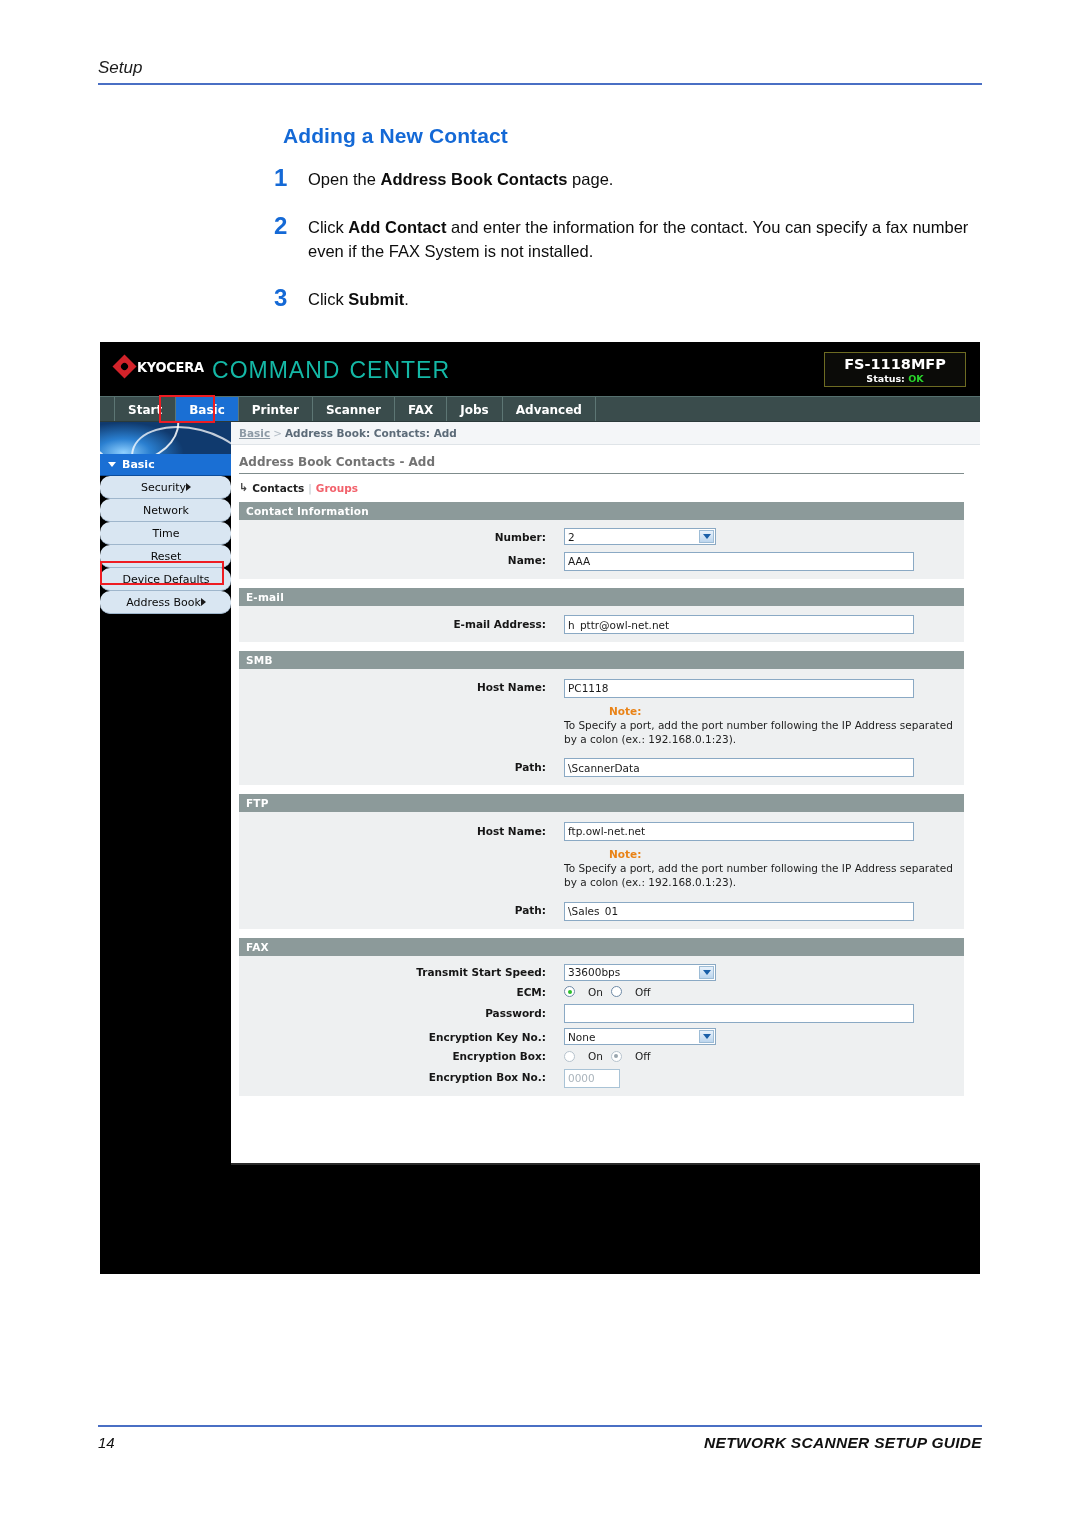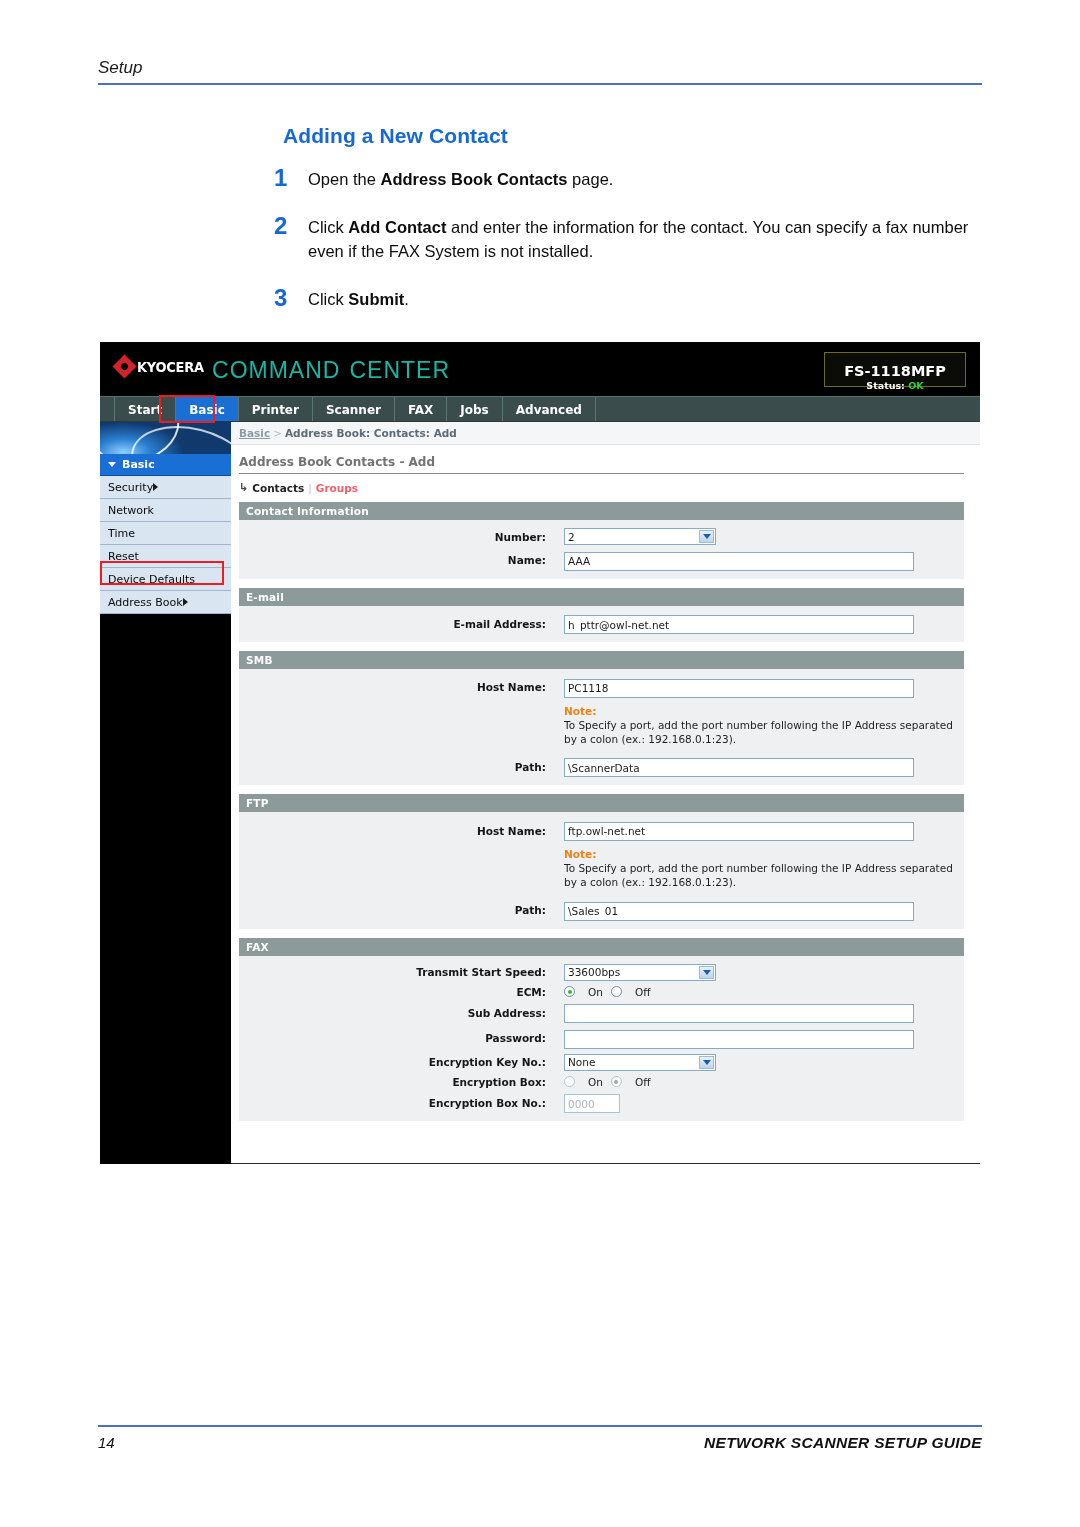--- a/index.html
+++ b/index.html
@@ -64,21 +64,21 @@
     line-height: 1.42;
     color: #0d0d0d;
     padding-top: 3px;
   }
   .step-text b { font-weight: bold; }
 
   
   .shot {
     position: absolute;
     left: 100px; top: 342px;
-    width: 880px; height: 822px;
+    width: 880px; height: 932px;
     background: #000;
     overflow: hidden;
     font-family: "DejaVu Sans", sans-serif;
   }
 
   
   .brandbar {
     position: relative;
     height: 54px;
     background: #000;
@@ -122,21 +122,21 @@
   }
   .cc-word span { font-size: 23px; }
 
   .statusbox {
     position: absolute;
     right: 14px; top: 10px;
     width: 142px; height: 35px;
     border: 1px solid #6d6b22;
     background: #0b0b08;
     text-align: center;
-    padding-top: 10px;
+    padding-top: 3px;
     box-sizing: border-box;
   }
   .statusbox .model {
     color: #fff;
     font-weight: bold;
     font-size: 14.5px;
     line-height: 1.15;
   }
   .statusbox .stat {
     color: #fff;
@@ -244,24 +244,25 @@
     border-right: 4px solid transparent;
     border-top: 5px solid #ffffff;
   }
   .side-item {
     background: #d9e6f2;
     color: #0a0a0a;
     font-size: 11px;
     padding: 3px 7px 3px 8px;
     border-bottom: 1px solid #9fb6cc;
     display: flex;
-    justify-content: flex-start;
+    justify-content: center;
     align-items: center;
     position: relative;
     height: 16px;
+    border-radius: 10px;
   }
   .caret-right {
     width: 0; height: 0;
     border-top: 4px solid transparent;
     border-bottom: 4px solid transparent;
     border-left: 5px solid #1a1a1a;
   }
   .side-annot {
     position: absolute;
     left: 0; top: 139px;
@@ -422,20 +423,21 @@
 
   .note {
     padding-left: 0;
     margin: 2px 0 6px 0;
   }
   .note .nh {
     color: #e98317;
     font-size: 10.5px;
     font-weight: bold;
     margin-bottom: 1px;
+    margin-left: 45px;
   }
   .note .nb {
     color: #1e1e1e;
     font-size: 10.5px;
     line-height: 1.35;
     max-width: 400px;
   }
 
   .bottom-rule {
     position: absolute;
@@ -669,26 +671,20 @@
                     <span>On</span>
                   </span>
                 <span class="radio">
                     <span class="dot"></span>
                     <span>Off</span>
                   </span>
               </div>
             </div>
           </div>
           <div class="frow">
-            <div class="flabel">Sub Address:</div>
-            <div class="fctl">
-              <input class="txt w-long" value="" style="">
-            </div>
-          </div>
-          <div class="frow">
             <div class="flabel">Password:</div>
             <div class="fctl">
               <input class="txt w-long" value="" style="">
             </div>
           </div>
           <div class="frow">
             <div class="flabel">Encryption Key No.:</div>
             <div class="fctl">
               <div class="sel">
                 <span>None</span>

